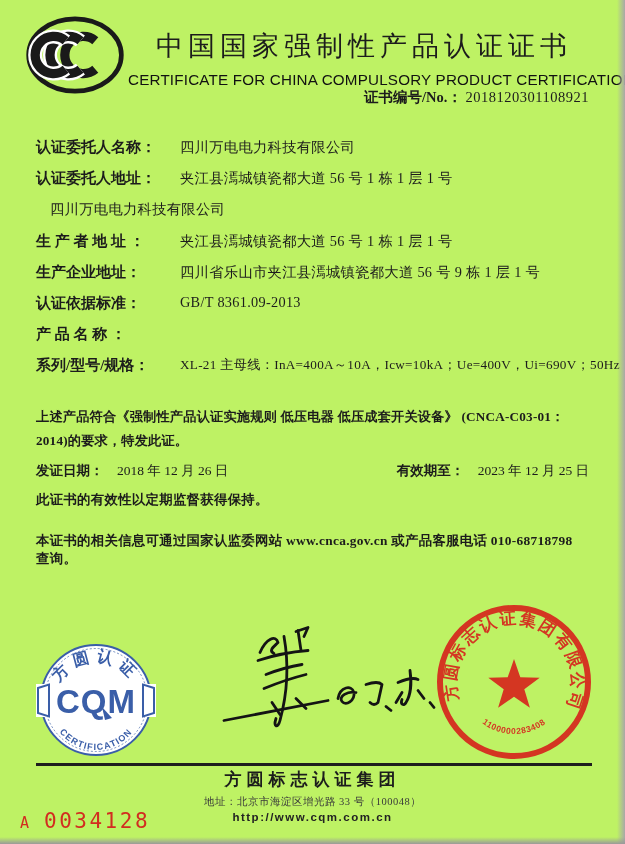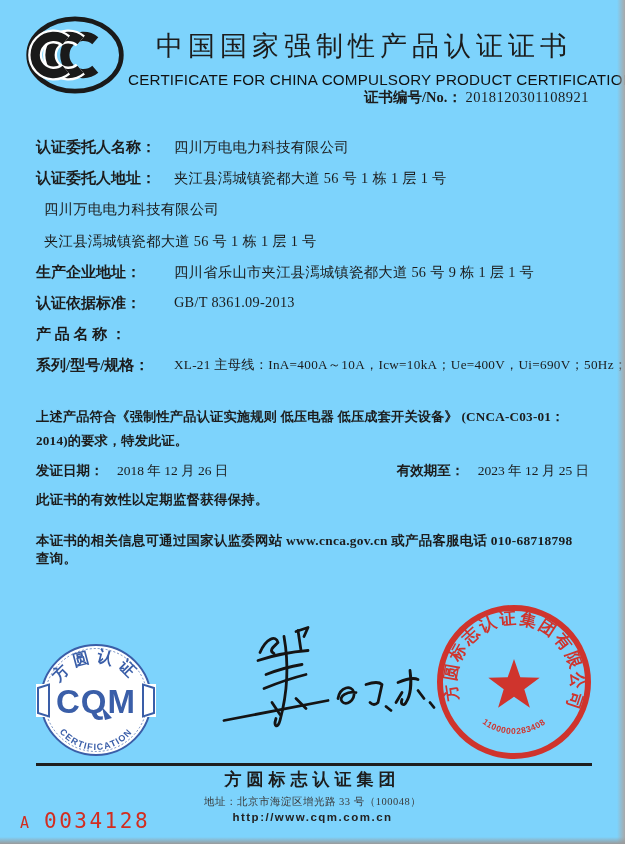--- a/index.html
+++ b/index.html
@@ -1,37 +1,37 @@
 <!DOCTYPE html>
 <html><head>
 <meta charset="utf-8">
 <style>
   html,body{margin:0;padding:0;background:#ffffff;}
   .page{
     position:relative;
     width:625px;height:844px;
-    background:#7dd3fc;
+    background:#bef264;
     overflow:hidden;
     font-family:"Liberation Serif","DejaVu Serif",serif;
     color:#1c1c1c;
   }
   
   .header{position:relative;height:120px;}
   .ccc-logo{position:absolute;left:24px;top:13px;width:102px;height:84px;}
   .titles{margin-left:128px;width:472px;text-align:center;padding-top:28px;}
   .title-cn{font-size:27px;letter-spacing:5px;font-weight:500;white-space:nowrap;}
   .title-en{font-family:"Liberation Sans","DejaVu Sans",sans-serif;font-size:15.2px;letter-spacing:.2px;margin-top:7px;white-space:nowrap;color:#111;}
   .cert-no-line{position:absolute;right:36px;top:88px;font-size:14.5px;}
   .cert-no-line .lbl{font-weight:bold;}
   .cert-no-line .num{font-family:"Liberation Serif",serif;letter-spacing:.5px;}
   
   .fields{margin:18px 30px 0 36px;}
   .field-row{display:flex;align-items:flex-start;margin-bottom:12.2px;}
   .field-label{flex:0 0 130px;font-weight:bold;font-size:15px;white-space:nowrap;}
-  .field-value{margin-left:8px;font-size:14.3px;white-space:nowrap;letter-spacing:.3px;}
+  .field-value{margin-left:14px;font-size:14.3px;white-space:nowrap;letter-spacing:.3px;}
   
   .statement{margin:30px 34px 0 36px;font-size:13.2px;font-weight:600;line-height:1.82;letter-spacing:.2px;}
   .dates-row{display:flex;justify-content:space-between;margin:9px 36px 0 36px;font-size:13.5px;}
   .dates-row .lbl{font-weight:bold;}
   .dates-row .val{margin-left:10px;}
   .note{margin:11px 36px 0 36px;font-size:13.4px;font-weight:600;letter-spacing:.3px;}
   .note.info{margin-top:23px;}
   
   .cqm-logo{position:absolute;left:36px;top:640px;width:120px;height:120px;}
   .signature{position:absolute;left:216px;top:620px;width:220px;height:140px;}
@@ -79,20 +79,21 @@
       <span class="field-value">四川万电电力科技有限公司</span>
     </div>
     <div class="field-row">
       <span class="field-label">认证委托人地址：</span>
       <span class="field-value">夹江县漹城镇瓷都大道 56 号 1 栋 1 层 1 号</span>
     </div>
     <div class="field-row">
       <span class="field-value">四川万电电力科技有限公司</span>
     </div>
     <div class="field-row">
+      <span class="field-label">生 产 者 地 址 ：</span>
       <span class="field-value">夹江县漹城镇瓷都大道 56 号 1 栋 1 层 1 号</span>
     </div>
     <div class="field-row">
       <span class="field-label">生产企业地址：</span>
       <span class="field-value">四川省乐山市夹江县漹城镇瓷都大道 56 号 9 栋 1 层 1 号</span>
     </div>
     <div class="field-row">
       <span class="field-label">认证依据标准：</span>
       <span class="field-value">GB/T 8361.09-2013</span>
     </div>

